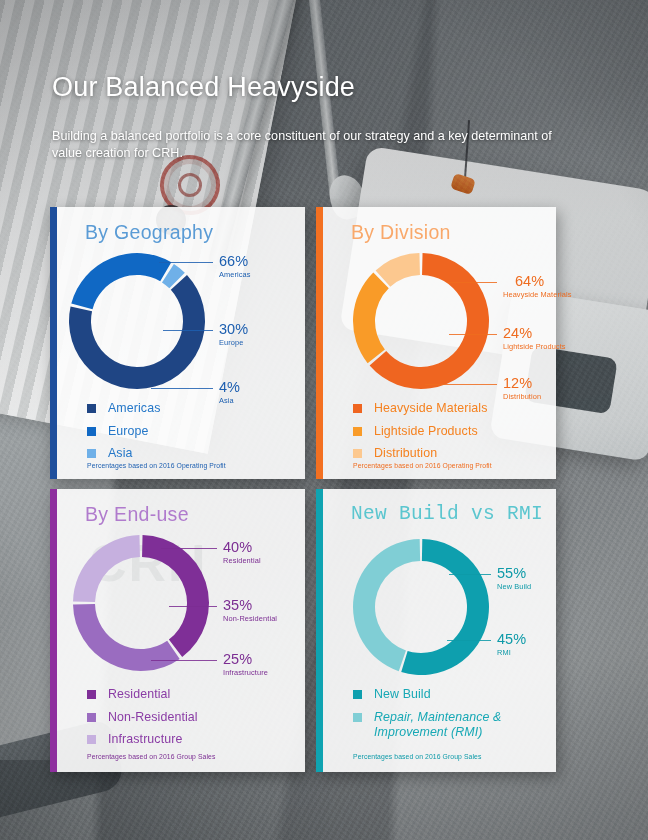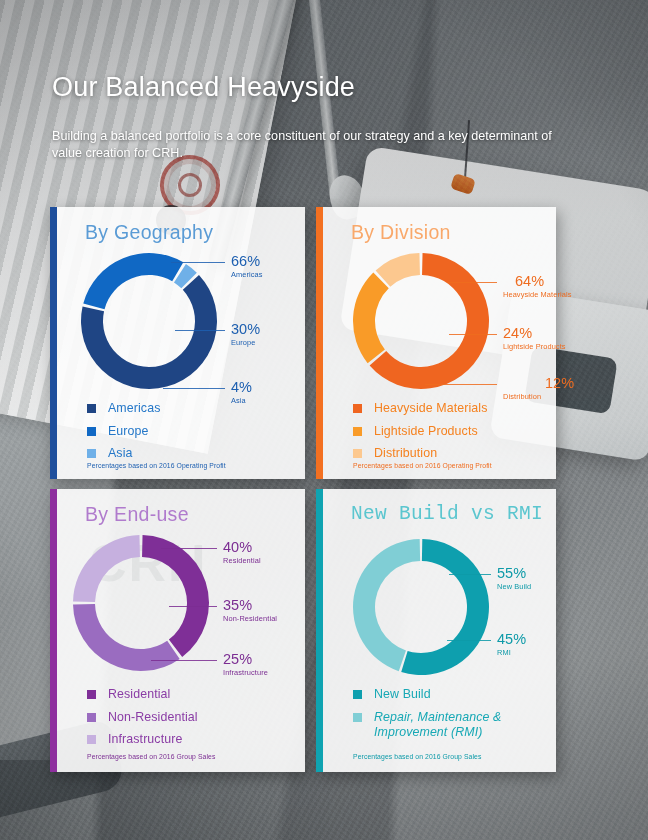--- a/index.html
+++ b/index.html
@@ -209,21 +209,21 @@
     position: absolute;
     left: 28px; top: 14px;
     font-size: 19.5px;
     font-weight: 300;
     letter-spacing: .3px;
     white-space: nowrap;
   }
 
   
   .donut-wrap { position: absolute; }
-  #card-geo .donut-wrap { left: 22px;  top: 44px; }
+  #card-geo .donut-wrap { left: 10px;  top: 44px; }
   #card-div .donut-wrap { left: 28px;  top: 44px; }
   #card-end .donut-wrap { left: 14px;  top: 44px; }
   #card-nbr .donut-wrap { left: 28px;  top: 48px; }
 
   .donut { display: block; }
 
   
   .callouts { position: absolute; left: 0; top: 0; }
   .callout { position: absolute; }
   .callout .cl-line {
@@ -391,21 +391,21 @@
               <div class="cl-pct" style="left: 152px; color: rgb(239, 108, 31); margin-left: 12px;">64%</div>
               <div class="cl-sub" style="left: 152px; color: rgb(239, 108, 31);">Heavyside Materials</div>
             </div>
             <div class="callout" style="left: 0px; top: 74px;">
               <div class="cl-line" style="left: 98px; width: 48px; background: rgb(239, 108, 31);"></div>
               <div class="cl-pct" style="left: 152px; color: rgb(239, 108, 31);">24%</div>
               <div class="cl-sub" style="left: 152px; color: rgb(239, 108, 31);">Lightside Products</div>
             </div>
             <div class="callout" style="left: 0px; top: 124px;">
               <div class="cl-line" style="left: 74px; width: 72px; background: rgb(239, 108, 31);"></div>
-              <div class="cl-pct" style="left: 152px; color: rgb(239, 108, 31); margin-left: 42px;">12%</div>
+              <div class="cl-pct" style="left: 152px; color: rgb(239, 108, 31);">12%</div>
               <div class="cl-sub" style="left: 152px; color: rgb(239, 108, 31);">Distribution</div>
             </div>
           </div>
         </div>
         <div class="legend">
           <div class="legend-row">
             <span class="legend-swatch" style="background: rgb(239, 101, 32);"></span>
             <span class="legend-label" style="color: rgb(245, 130, 32);">Heavyside Materials</span>
           </div>
           <div class="legend-row">

